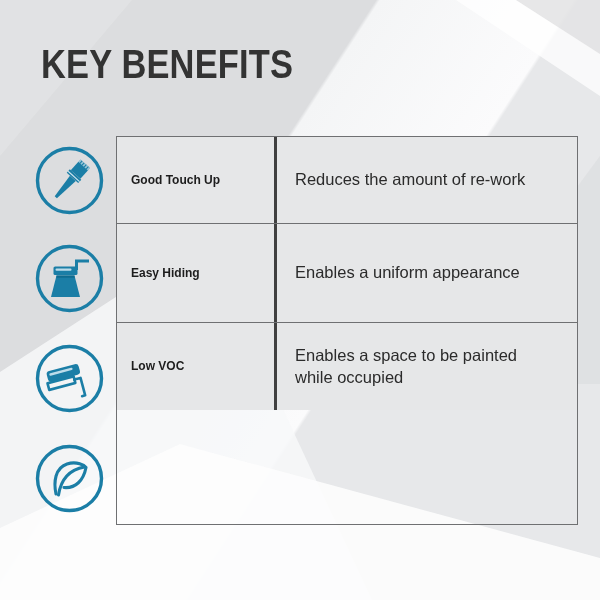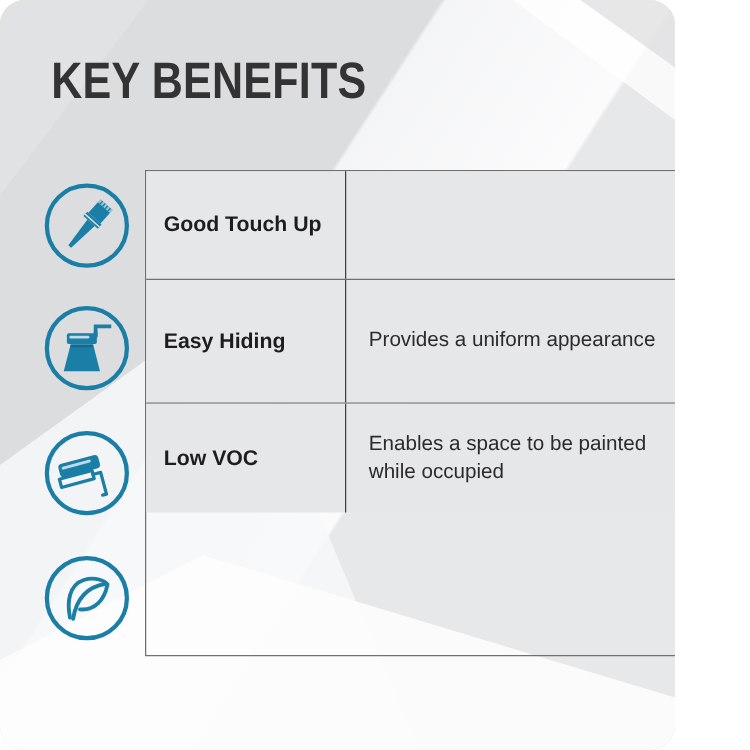--- a/index.html
+++ b/index.html
@@ -9,25 +9,24 @@
   body {
     width: 600px;
     height: 600px;
     font-family: "Liberation Sans", sans-serif;
     background: #ffffff;
     overflow: hidden;
   }
 
   #page {
     position: relative;
-    width: 540px;
+    width: 600px;
     height: 600px;
     background: #bef264;
     overflow: hidden;
-    border-radius: 20px;
   }
 
   
   .bg-layer {
     position: absolute;
     inset: 0;
     pointer-events: none;
   }
   .facet {
     position: absolute;
@@ -114,25 +113,25 @@
     border-bottom: 1px solid #6f7072;
     background: #e6e7e8;
   }
   .b-row:last-child { border-bottom: none; justify-content: center; }
   .b-row.light { background: #ffffff; }
 
   .b-label {
     box-sizing: border-box;
     width: 160px;
     flex: 0 0 160px;
-    border-right: 1px solid #404040;
+    border-right: 3px solid #404040;
     display: flex;
     align-items: center;
     padding: 0 0 0 14px;
-    font-size: 17px;
+    font-size: 12px;
     font-weight: bold;
     color: #1d1d1d;
     line-height: 1.25;
   }
   .b-desc {
     box-sizing: border-box;
     flex: 1 1 auto;
     display: flex;
     align-items: center;
     padding: 0 12px 0 18px;
@@ -209,29 +208,34 @@
     </div>
 
   </div>
 
   <div id="benefits-table">
 
     <div class="b-row" style="height:87px">
       <div class="b-label">
         <span class="nowrap">Good Touch Up</span>
       </div>
+      <div class="b-desc">
+        <div>
+          <span>Reduces the amount of re-work</span>
+        </div>
+      </div>
     </div>
 
     <div class="b-row" style="height:99px">
       <div class="b-label">
         <span class="nowrap">Easy Hiding</span>
       </div>
       <div class="b-desc">
         <div>
-          <span>Provides a uniform appearance</span>
+          <span>Enables a uniform appearance</span>
         </div>
       </div>
     </div>
 
 
     <div class="b-row" style="height:87px">
       <div class="b-label">
         <span class="nowrap">Low VOC</span>
       </div>
       <div class="b-desc">

